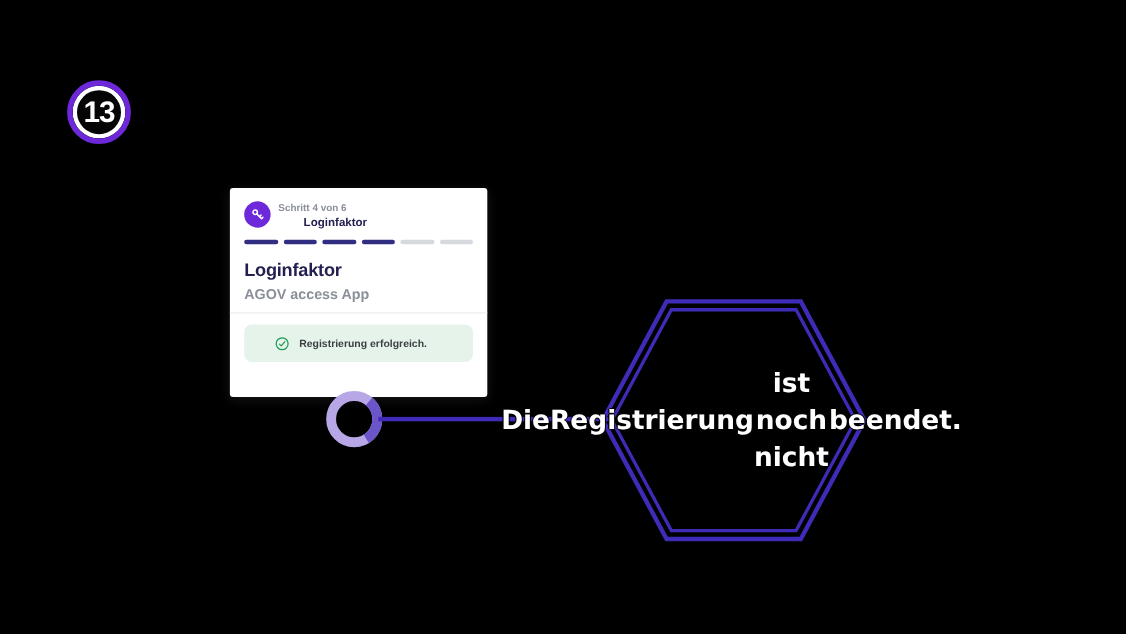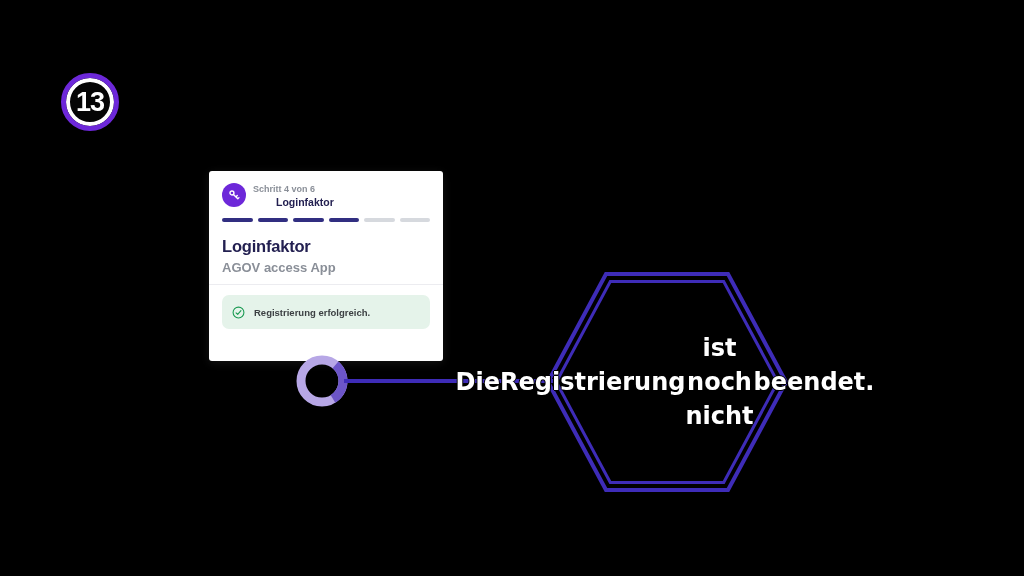--- a/index.html
+++ b/index.html
@@ -34,21 +34,21 @@
   .step-label{position:absolute;left:44px;top:13px;font-size:9px;font-weight:600;color:var(--muted-gray);}
   .step-name{position:absolute;left:44px;top:25px;font-size:10.5px;font-weight:bold;color:var(--card-title);padding-left:23px;}
   .progress{position:absolute;left:13px;top:47px;width:208px;display:flex;gap:5px;}
   .seg{flex:1;height:4px;border-radius:2px;}
   .seg-active{background:var(--progress-active);}
   .seg-inactive{background:var(--progress-inactive);}
   .card-title{position:absolute;left:13px;top:66px;font-size:16.5px;font-weight:800;color:var(--card-title);letter-spacing:-0.2px;}
   .card-subtitle{position:absolute;left:13px;top:89px;font-size:13px;font-weight:bold;color:var(--muted-gray);}
   .card-divider{position:absolute;left:0;top:113px;width:234px;height:1px;background:#ececf0;}
   .success-banner{position:absolute;left:13px;top:124px;width:208px;height:34px;background:var(--success-bg);
-    border-radius:7px;display:flex;align-items:center;padding:0 10px;gap:9px;}
+    border-radius:7px;display:flex;align-items:center;padding:0 28px;gap:9px;}
   .success-banner svg{width:13px;height:13px;flex:0 0 auto;}
   .success-text{font-size:9.5px;font-weight:600;color:#3c4043;}
   .spinner{position:absolute;left:83px;top:180px;width:60px;height:60px;}
 
   
   .connector{position:absolute;left:344px;top:365px;width:212px;height:4px;background:var(--accent-purple);}
 
   
   .hexagon{position:absolute;left:540px;top:256px;width:250px;height:224px;}
   .callout-text{position:absolute;left:540px;top:256px;width:250px;height:224px;

